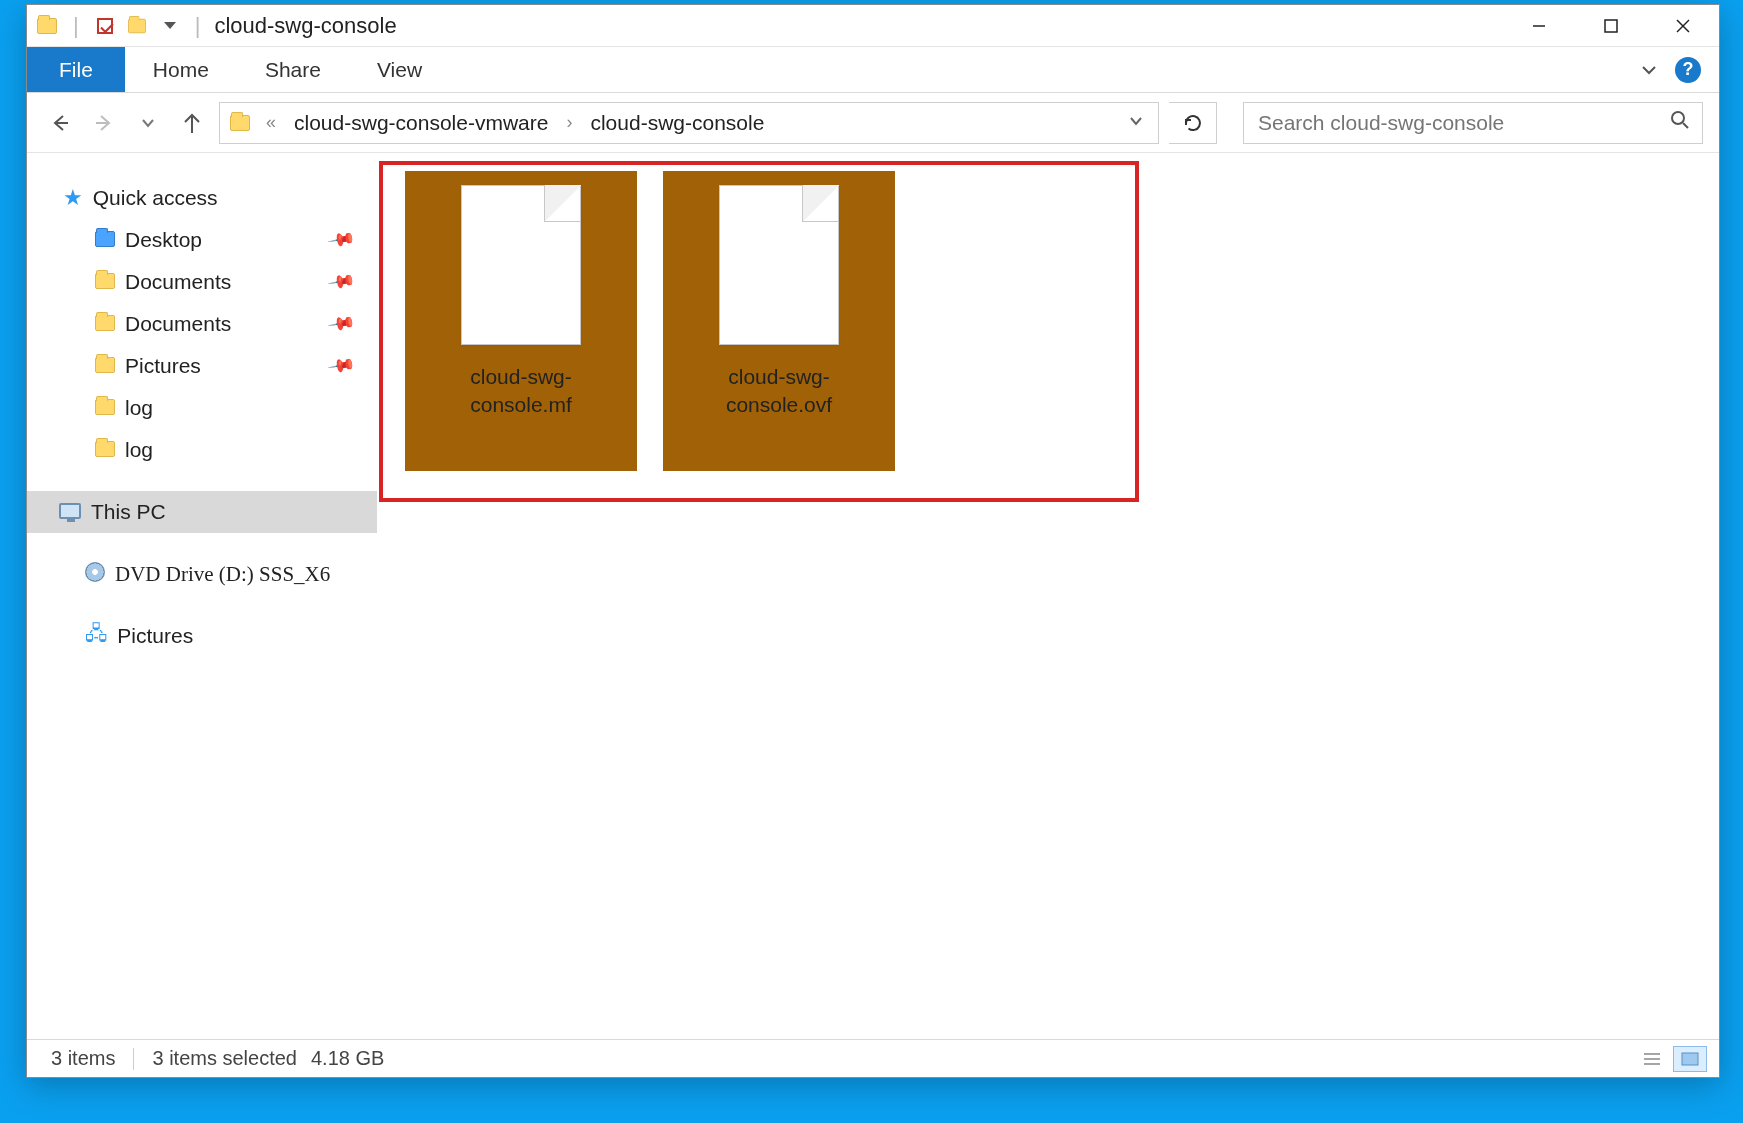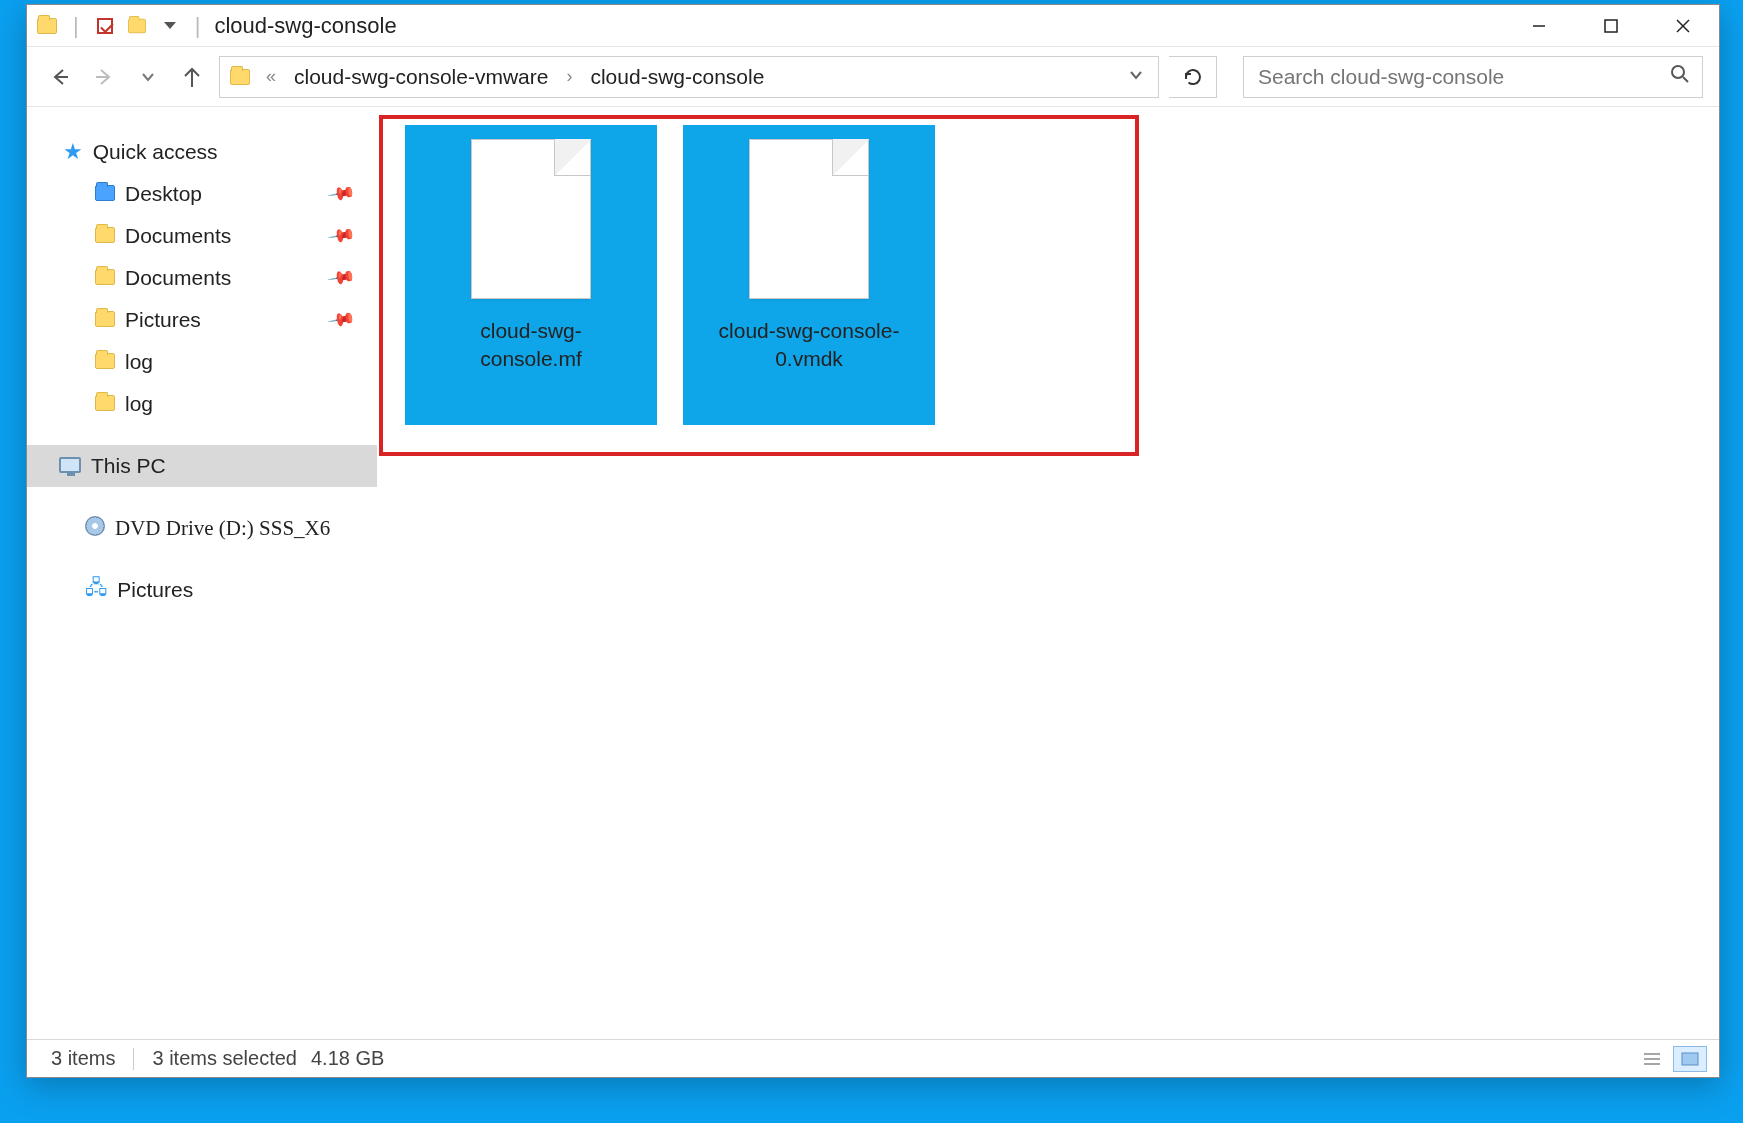--- a/index.html
+++ b/index.html
@@ -173,21 +173,21 @@
   
   .main {
     flex:1; position:relative; padding:18px 28px; overflow:hidden;
   }
   .highlight-box {
     position:absolute; left:2px; top:8px; width:760px; height:341px;
     border:4px solid #d82424; pointer-events:none;
   }
   .files { display:flex; gap:26px; }
   .file-tile {
-    width:252px; height:300px; background:#0ea5e9;
+    width:232px; height:300px; background:#a16207;
     display:flex; flex-direction:column; align-items:center; justify-content:flex-start;
     padding-top:14px;
   }
   .paper {
     width:120px; height:160px; background:#fff; border:1px solid #c7c7c7;
     position:relative; box-shadow:0 1px 2px rgba(0,0,0,.07);
   }
   .paper::before{
     content:""; position:absolute; right:-1px; top:-1px; width:36px; height:36px;
     background:linear-gradient(135deg,#f1f1f1 50%, transparent 51%);
@@ -253,20 +253,34 @@
         </div>
         <div class="win-btn close">
           <svg width="16" height="16">
               <line x1="2" y1="2" x2="14" y2="14" stroke="#222" stroke-width="1.5"></line>
               <line x1="14" y1="2" x2="2" y2="14" stroke="#222" stroke-width="1.5"></line>
             </svg>
         </div>
       </div>
     </div>
 
+    <div class="ribbon">
+      <div class="tab file">File</div>
+      <div class="tab">Home</div>
+      <div class="tab">Share</div>
+      <div class="tab">View</div>
+      <div class="right">
+        <div class="chev">
+          <svg width="20" height="20" fill="none">
+              <polyline points="4,7 10,13 16,7" stroke-width="2"></polyline>
+            </svg>
+        </div>
+        <div class="help-badge">?</div>
+      </div>
+    </div>
 
     <div class="navrow">
       <div class="navbtn">
         <svg width="24" height="24" fill="none" stroke="#555" stroke-width="2">
             <polyline points="15,5 7,12 15,19"></polyline>
             <line x1="7" y1="12" x2="20" y2="12"></line>
           </svg>
       </div>
       <div class="navbtn disabled">
         <svg width="24" height="24" fill="none" stroke="#bdbdbd" stroke-width="2">
@@ -380,21 +394,21 @@
 
       <div class="main">
         <div class="highlight-box"></div>
         <div class="files">
           <div class="file-tile">
             <div class="paper"></div>
             <div class="file-label">cloud-swg-console.mf</div>
           </div>
           <div class="file-tile">
             <div class="paper"></div>
-            <div class="file-label">cloud-swg-console-0.vmdk</div>
+            <div class="file-label">cloud-swg-console.ovf</div>
           </div>
         </div>
       </div>
     </div>
 
     <div class="statusbar">
       <span>3 items</span>
       <span class="divider"></span>
       <span>3 items selected</span>
       <span style="width:14px;"></span>

